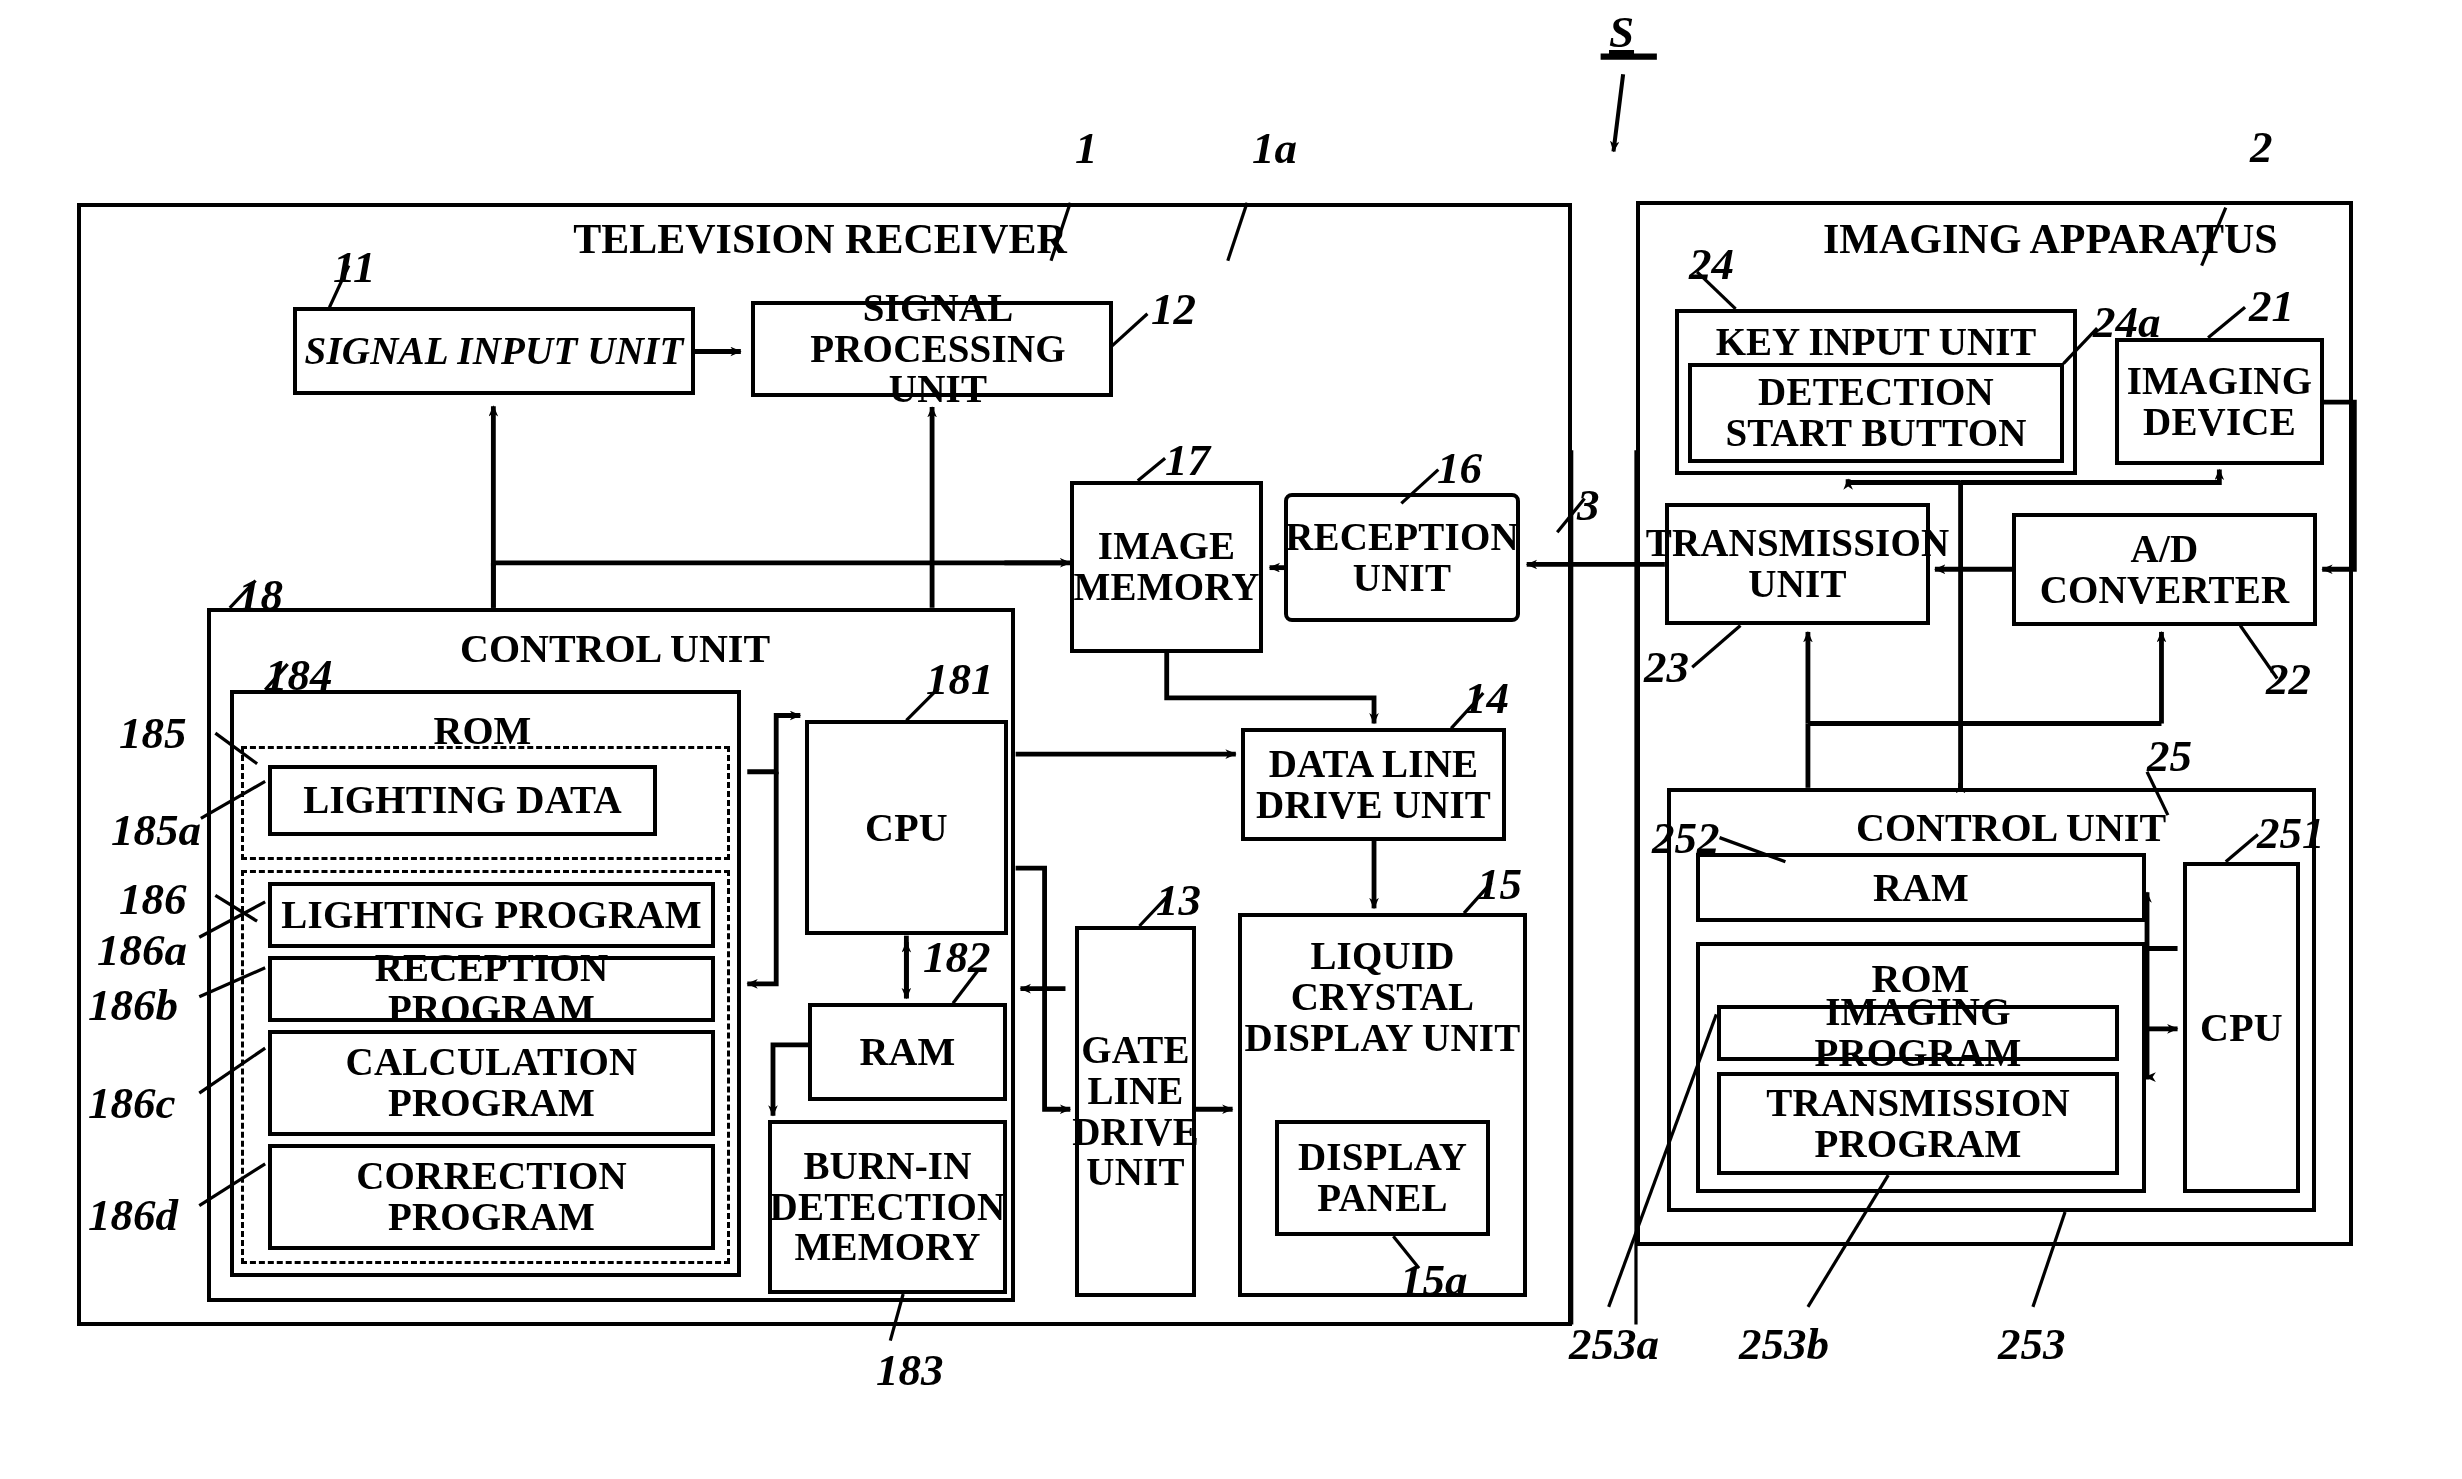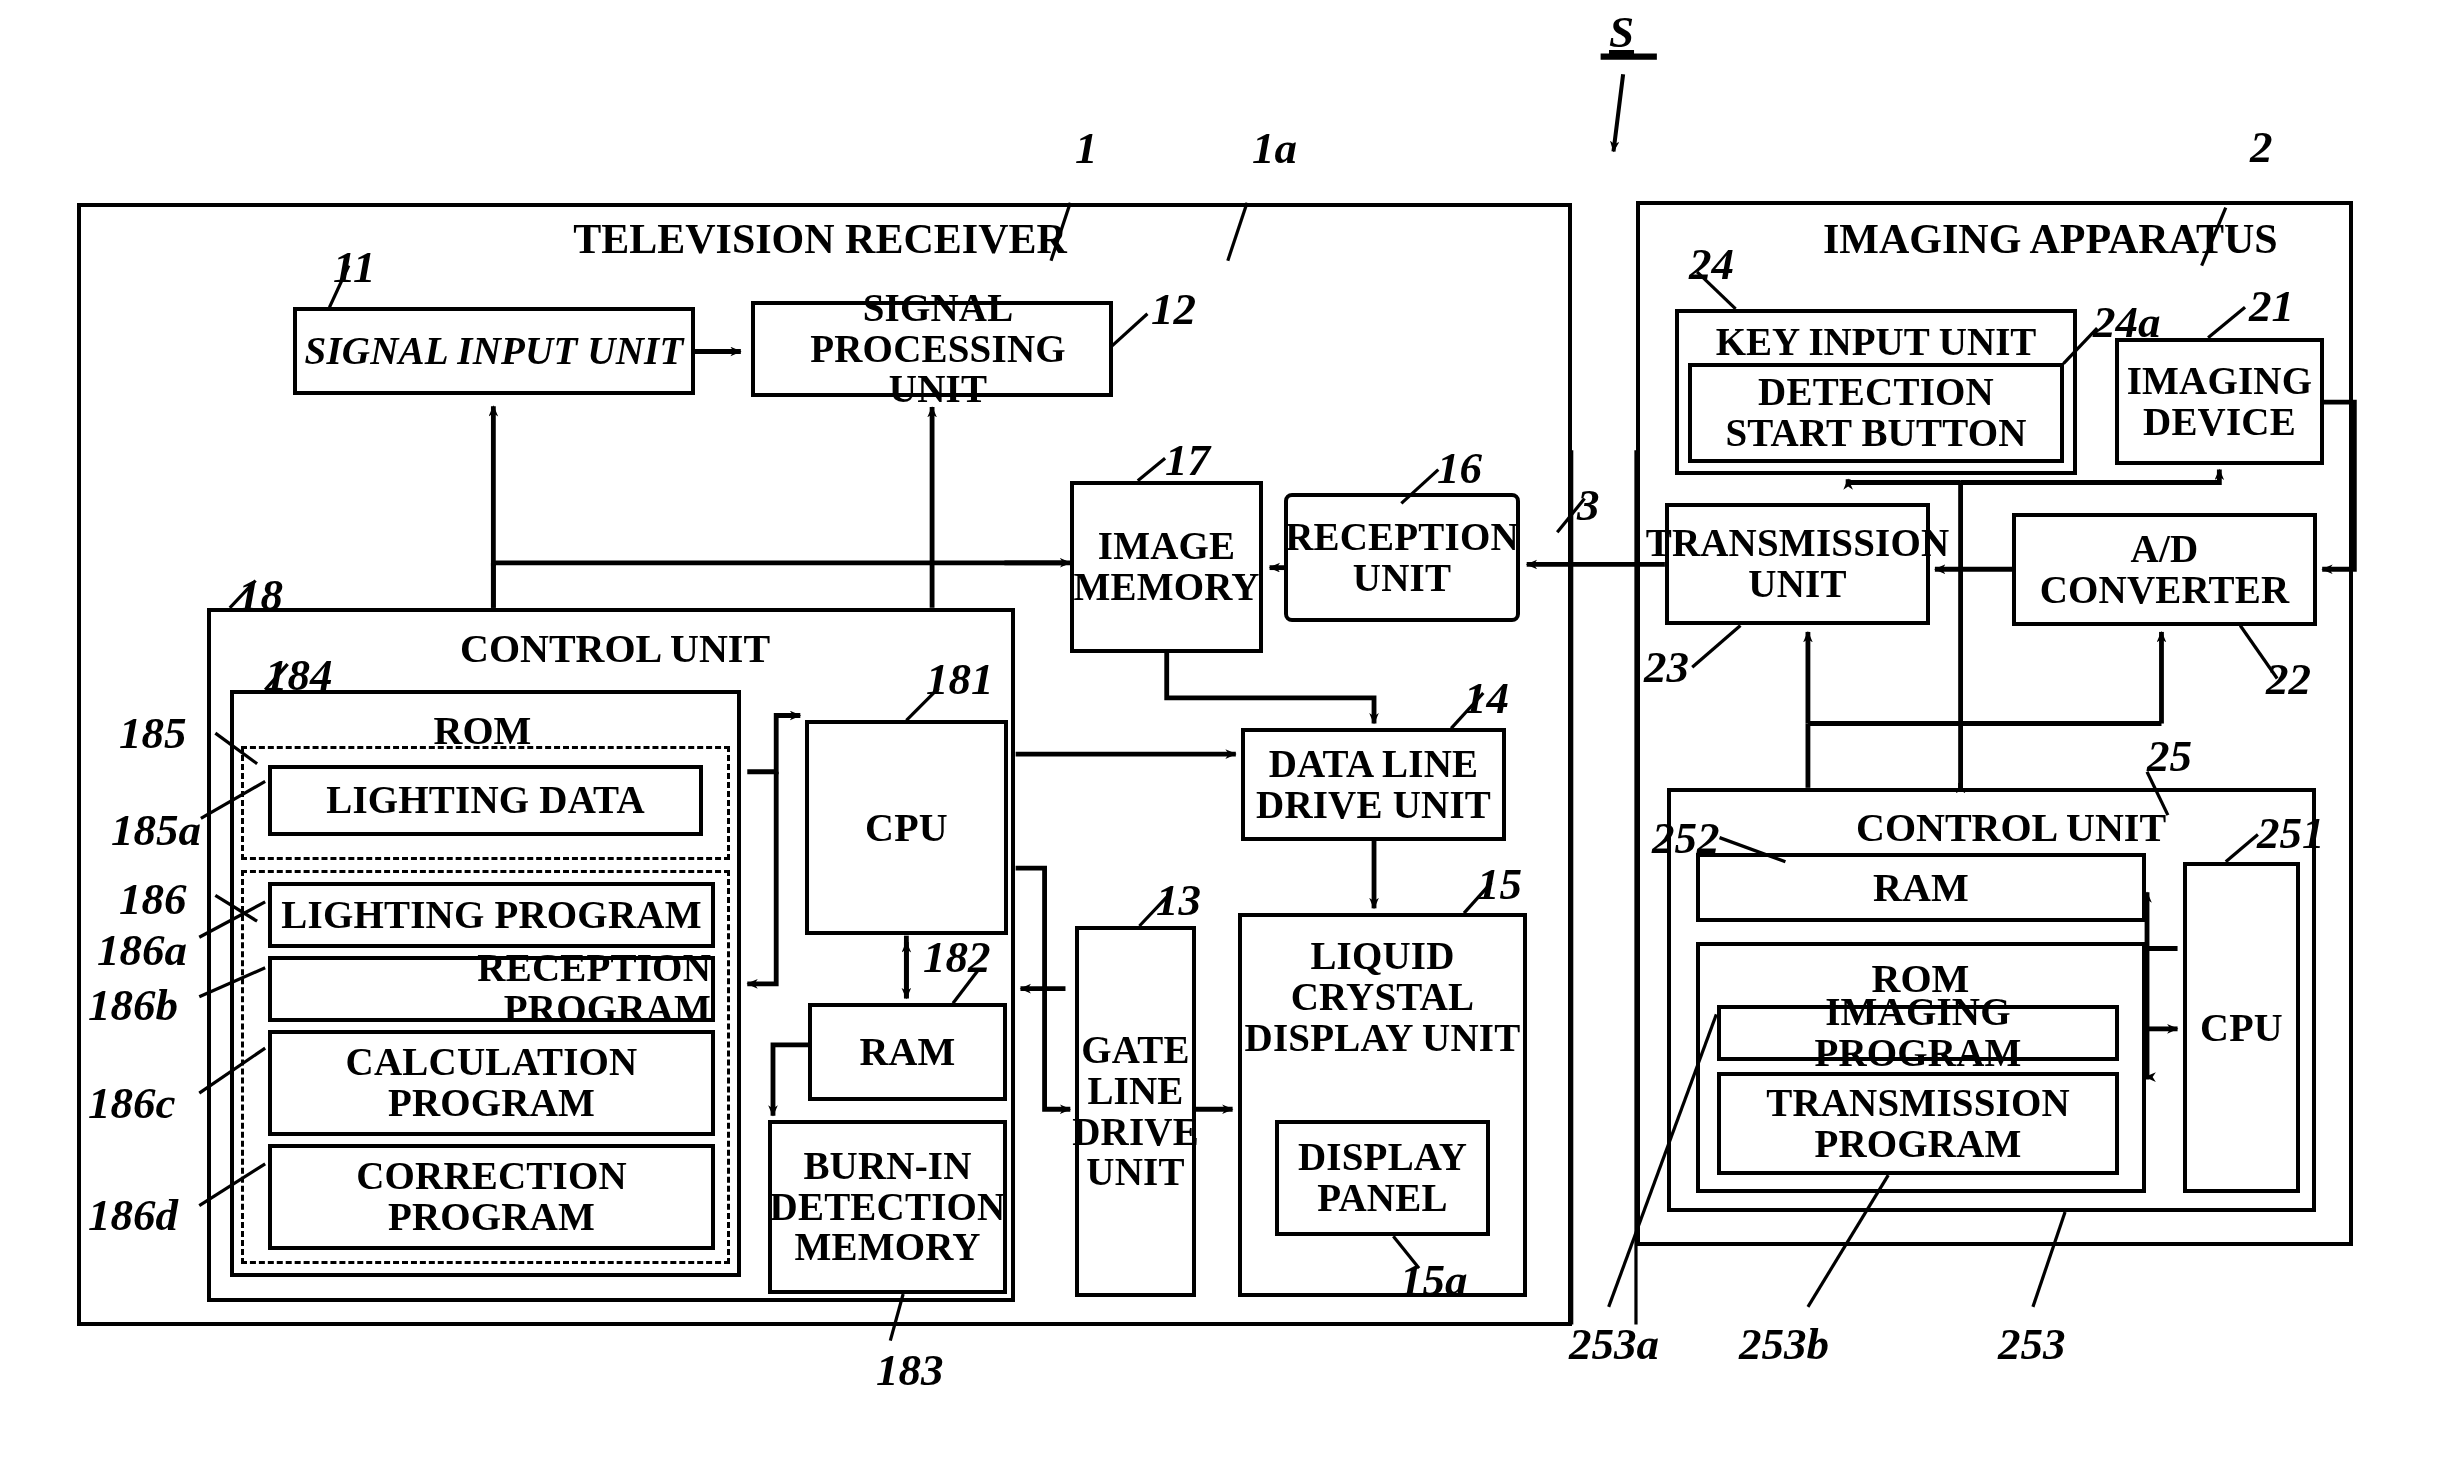--- a/index.html
+++ b/index.html
@@ -68,31 +68,31 @@
 
   <div class="inner" style="left:207px;top:608px;width:808px;height:694px;"></div>
   <div class="cap t50" style="left:460px;top:625px;width:305px;">CONTROL UNIT</div>
   <div class="lbl t56" style="left:238px;top:569px;">18</div>
 
   <div class="inner" style="left:230px;top:690px;width:511px;height:587px;"></div>
   <div class="cap t50" style="left:362px;top:707px;width:241px;">ROM</div>
   <div class="lbl t56" style="left:265px;top:649px;">184</div>
 
   <div class="dashdot" style="left:241px;top:746px;width:489px;height:114px;border-width:3.2px;"></div>
-  <div class="box t48" style="left:268px;top:765px;width:435px;height:71px;">LIGHTING DATA</div>
+  <div class="box t48" style="left:268px;top:765px;width:389px;height:71px;">LIGHTING DATA</div>
   <div class="lbl t56" style="left:119px;top:707px;">185</div>
   <div class="lbl t56" style="left:111px;top:804px;">185a</div>
 
   <div class="dashdot" style="left:241px;top:870px;width:489px;height:394px;border-width:3.2px;"></div>
 
   <div class="box t48" style="left:268px;top:882px;width:447px;height:66px;">LIGHTING PROGRAM</div>
   <div class="lbl t56" style="left:119px;top:873px;">186</div>
   <div class="lbl t56" style="left:88px;top:924px;margin-left:9px;">186a</div>
 
-  <div class="box t48" style="left:268px;top:956px;width:447px;height:66px;text-align:right;">RECEPTION PROGRAM</div>
+  <div class="box t48" style="left:268px;top:956px;width:447px;height:66px;">RECEPTION PROGRAM</div>
   <div class="lbl t56" style="left:88px;top:979px;">186b</div>
 
   <div class="box t48" style="left:268px;top:1030px;width:447px;height:106px;">CALCULATION PROGRAM</div>
   <div class="lbl t56" style="left:88px;top:1077px;">186c</div>
 
   <div class="box t48" style="left:268px;top:1144px;width:447px;height:106px;">CORRECTION PROGRAM</div>
   <div class="lbl t56" style="left:88px;top:1189px;">186d</div>
 
   <div class="box t50" style="left:805px;top:720px;width:203px;height:215px;">CPU</div>
   <div class="lbl t56" style="left:926px;top:653px;">181</div>

